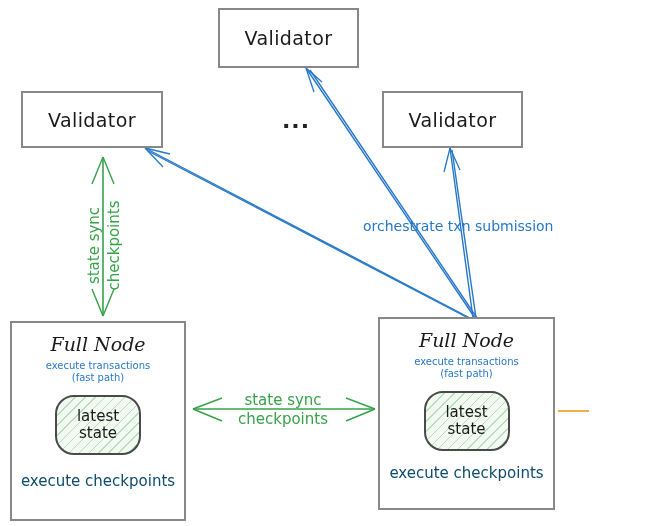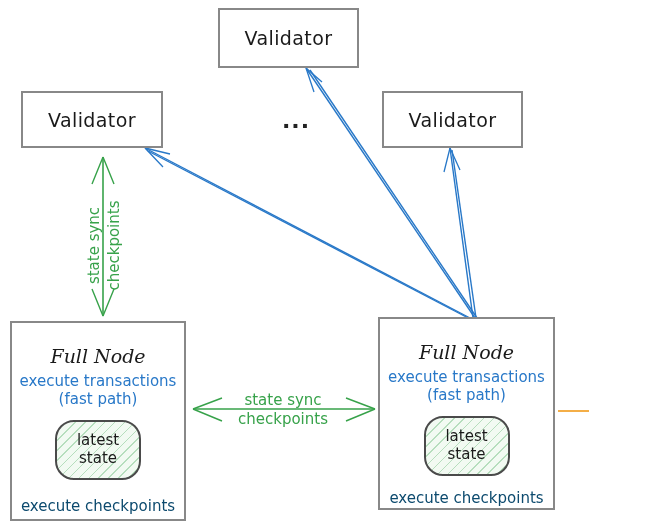--- a/index.html
+++ b/index.html
@@ -41,32 +41,32 @@
   .validator-label {
     font-family: "DejaVu Sans", sans-serif;
     font-size: 19px;
     color: #1a1a1a;
     letter-spacing: 0.4px;
   }
   .fullnode-box {
     display: flex;
     flex-direction: column;
     align-items: center;
-    padding-top: 22px;
+    padding-top: 10px;
   }
   .fullnode-title {
     font-family: "DejaVu Serif", serif;
     font-style: italic;
     font-size: 19px;
     color: #1a1a1a;
     margin-bottom: 5px;
   }
   .fullnode-blue {
     font-family: "DejaVu Sans", sans-serif;
-    font-size: 15px;
+    font-size: 10px;
     color: #2878c8;
     text-align: center;
     line-height: 1.22;
     white-space: nowrap;
   }
   .state-chip {
     margin-top: 11px;
     width: 86px;
     height: 60px;
     border: 2px solid #4a4a4a;
@@ -217,16 +217,17 @@
   <div class="vertical-label" style="left:44px; top:226px; width:120px;">
     <span>state sync</span><br>
     <span>checkpoints</span>
   </div>
 
   <div class="edge-label lbl-green" style="left:228px; top:391px; width:110px;">
     <div>state sync</div>
     <div>checkpoints</div>
   </div>
 
+  <div class="edge-label lbl-blue" style="left:363px; top:218px;">orchestrate txn submission</div>
 
   <div class="edge-label lbl-orange" style="left:570px; top:379px;margin-left:48px;">RPCs</div>
 
 </div>
 
 </body></html>

